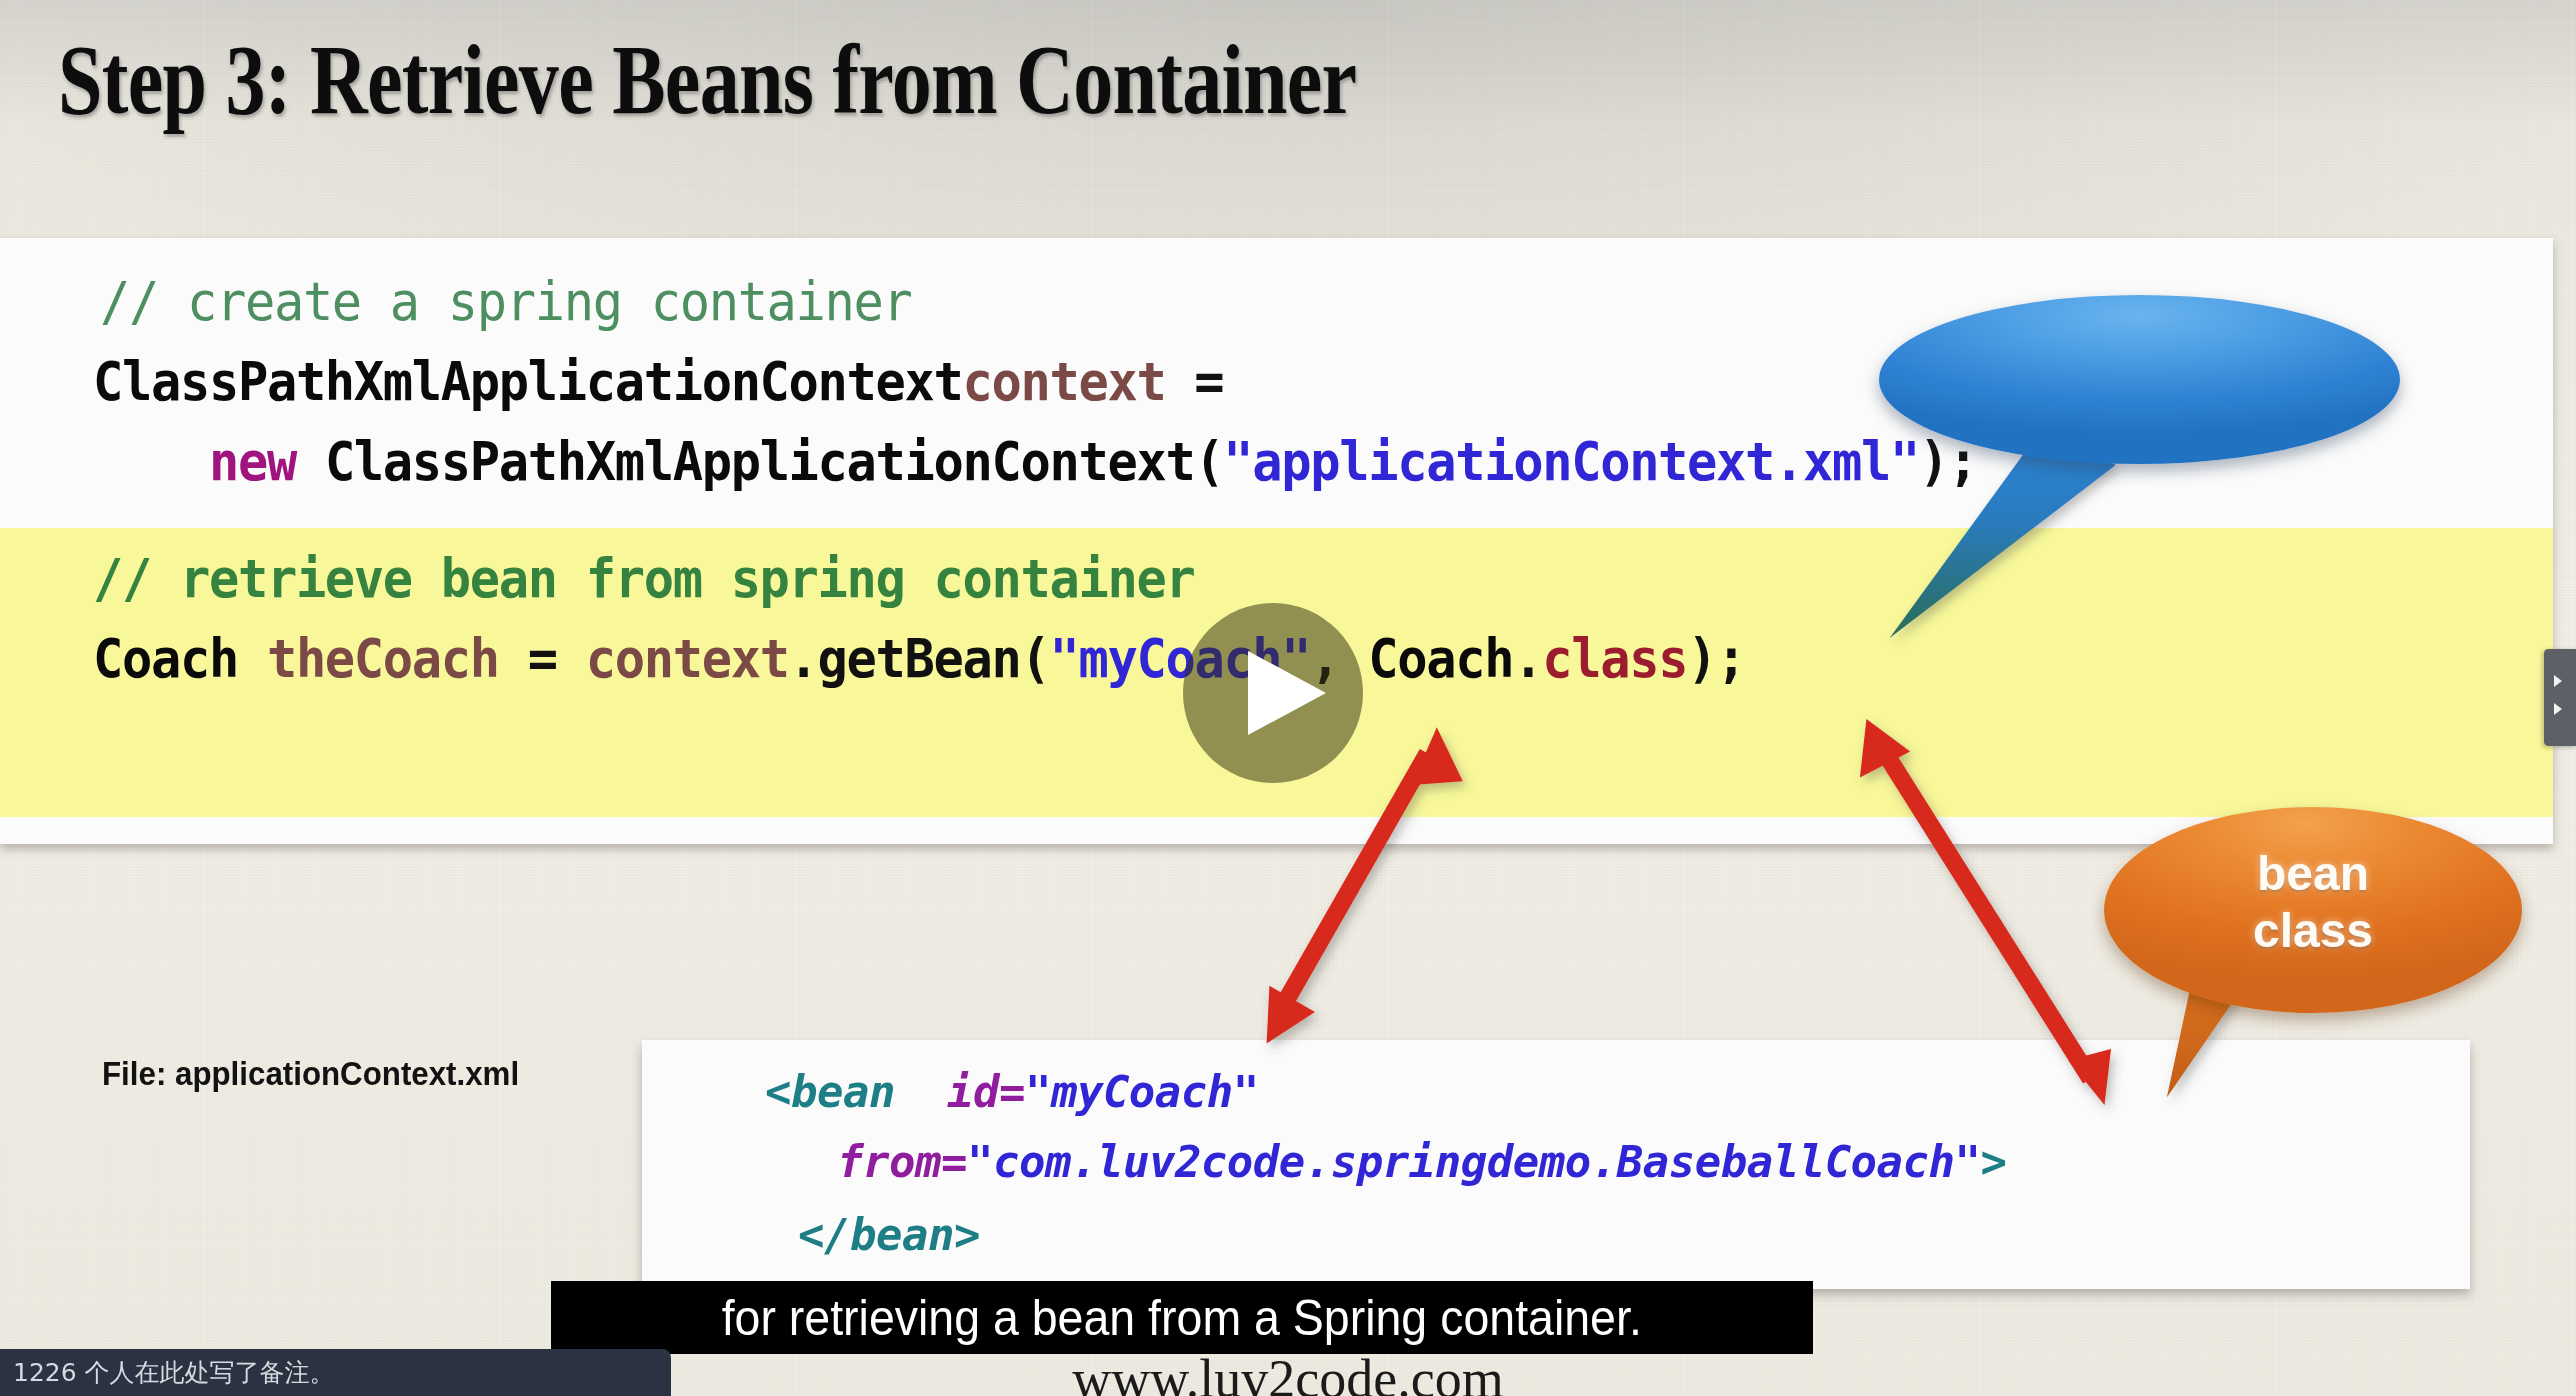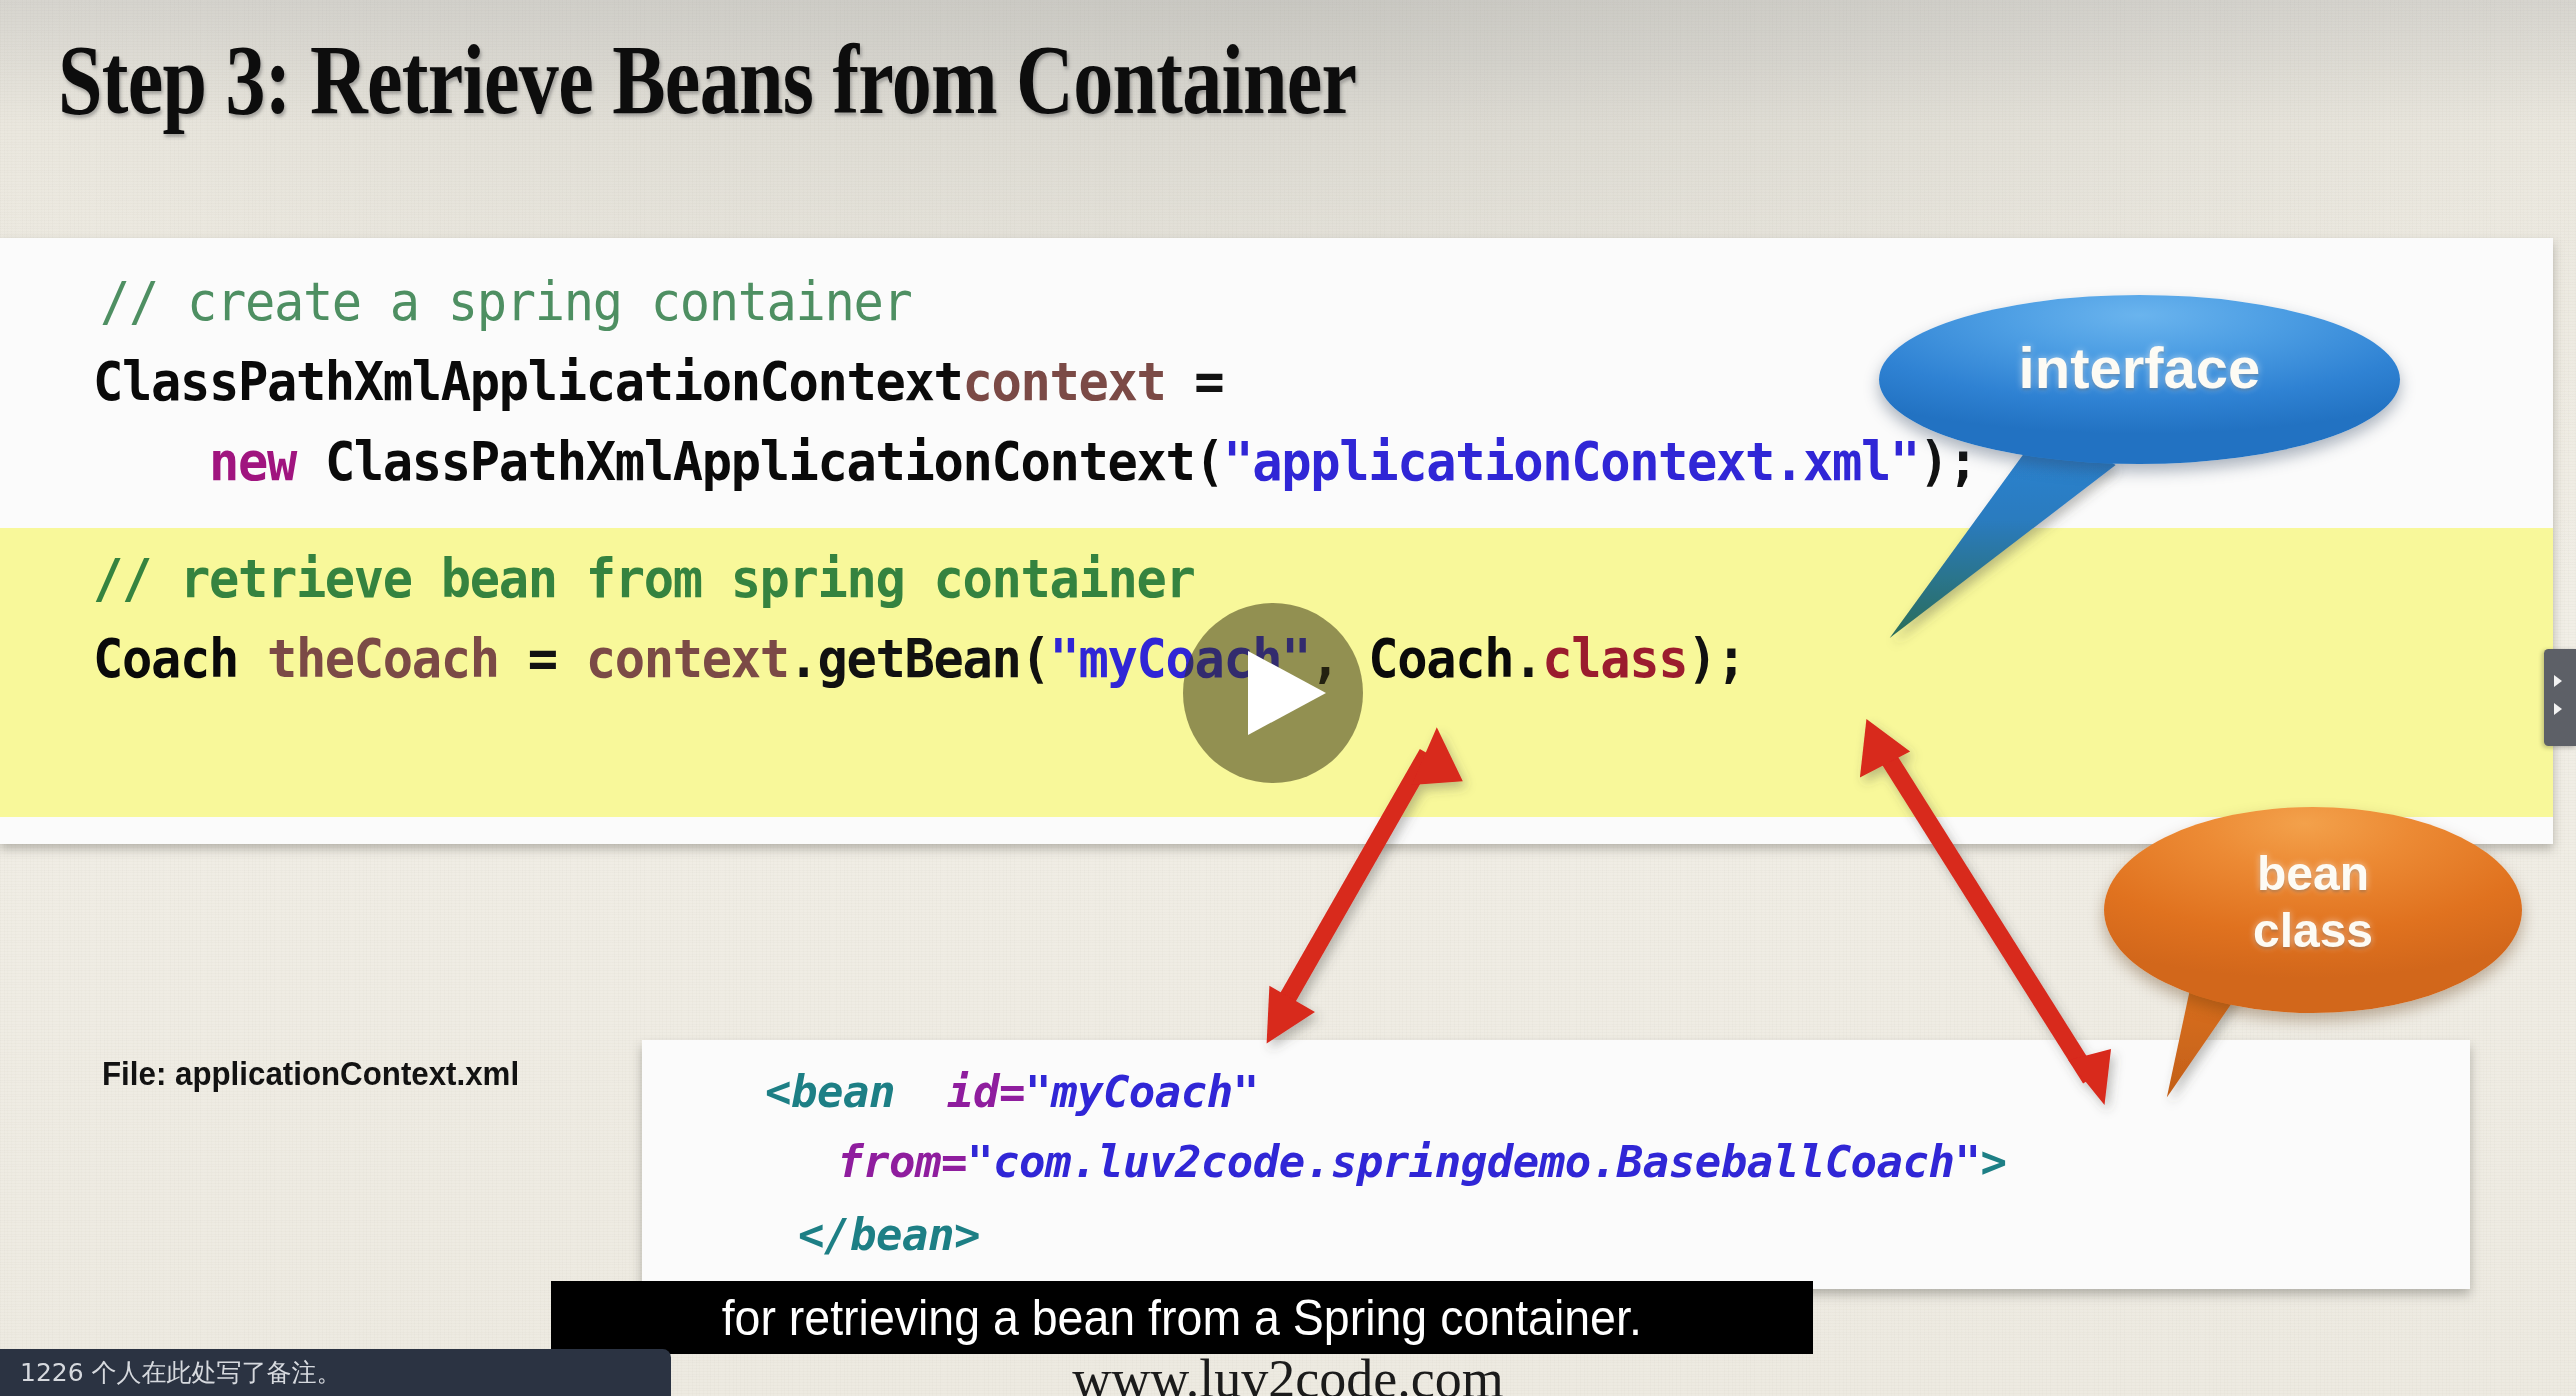--- a/index.html
+++ b/index.html
@@ -233,21 +233,21 @@
     position:absolute; left:0; top:1349px; width:671px; height:47px;
     background:#2b3342;
     border-radius:0 8.4px 0 0;
     z-index:45;
     display:flex; align-items:center;
   }
   #note-tooltip .txt{
     font-family:"DejaVu Sans", sans-serif;
     font-size:25px;
     color:#d6d9de;
-    padding-left:20px;
+    padding-left:13px;
     white-space:nowrap;
   }
 </style>
 </head>
 <body>
 
 <div id="slide"></div>
 
 <div id="title">Step 3: Retrieve Beans from Container</div>
 
@@ -305,21 +305,20 @@
 
   <g filter="url(#softShadow)">
     <line x1="2021" y1="800" x2="2248" y2="1160" stroke="#d8291c" stroke-width="19" stroke-linecap="butt"></line>
     <polygon points="2007,773 2000,836 2054,808" fill="#d8291c"></polygon>
     <polygon points="2263,1188 2224,1140 2270,1128" fill="#d8291c"></polygon>
   </g>
 </svg>
 
 <div id="callout-interface">
   <div class="bubble"></div>
-  <div class="callout-text label">interface</div>
 </div>
 
 <div id="callout-impl">
   <div class="bubble"></div>
   <div class="callout-text label">
     <div>bean</div>
     <div>class</div>
   </div>
 </div>
 

